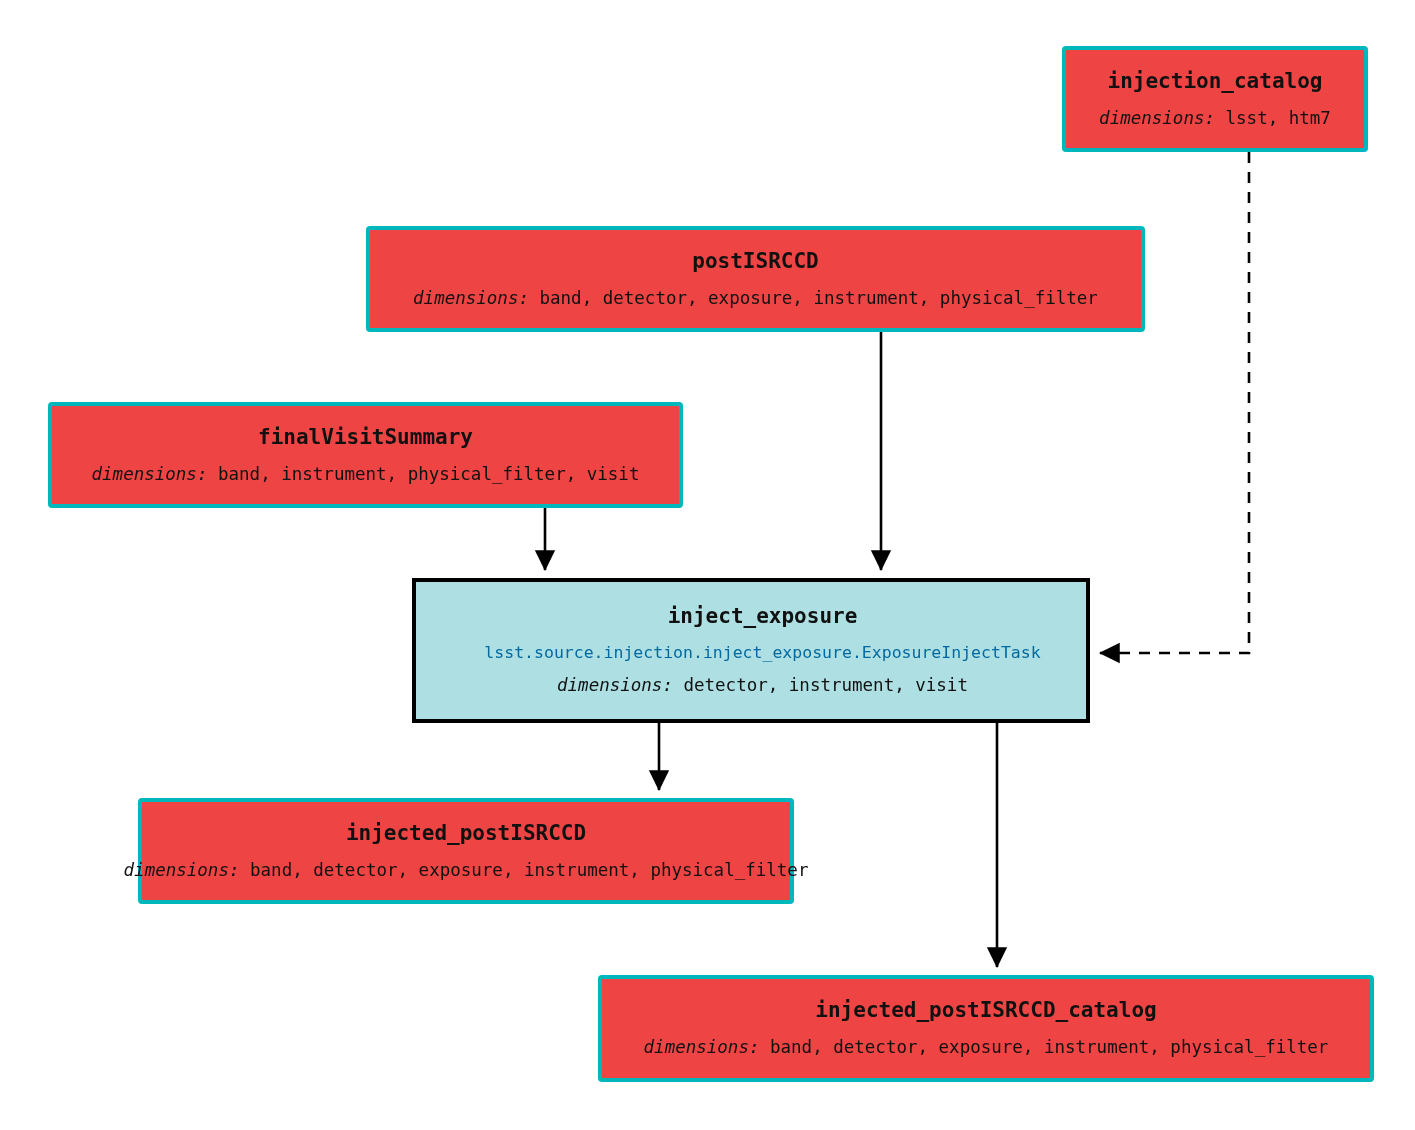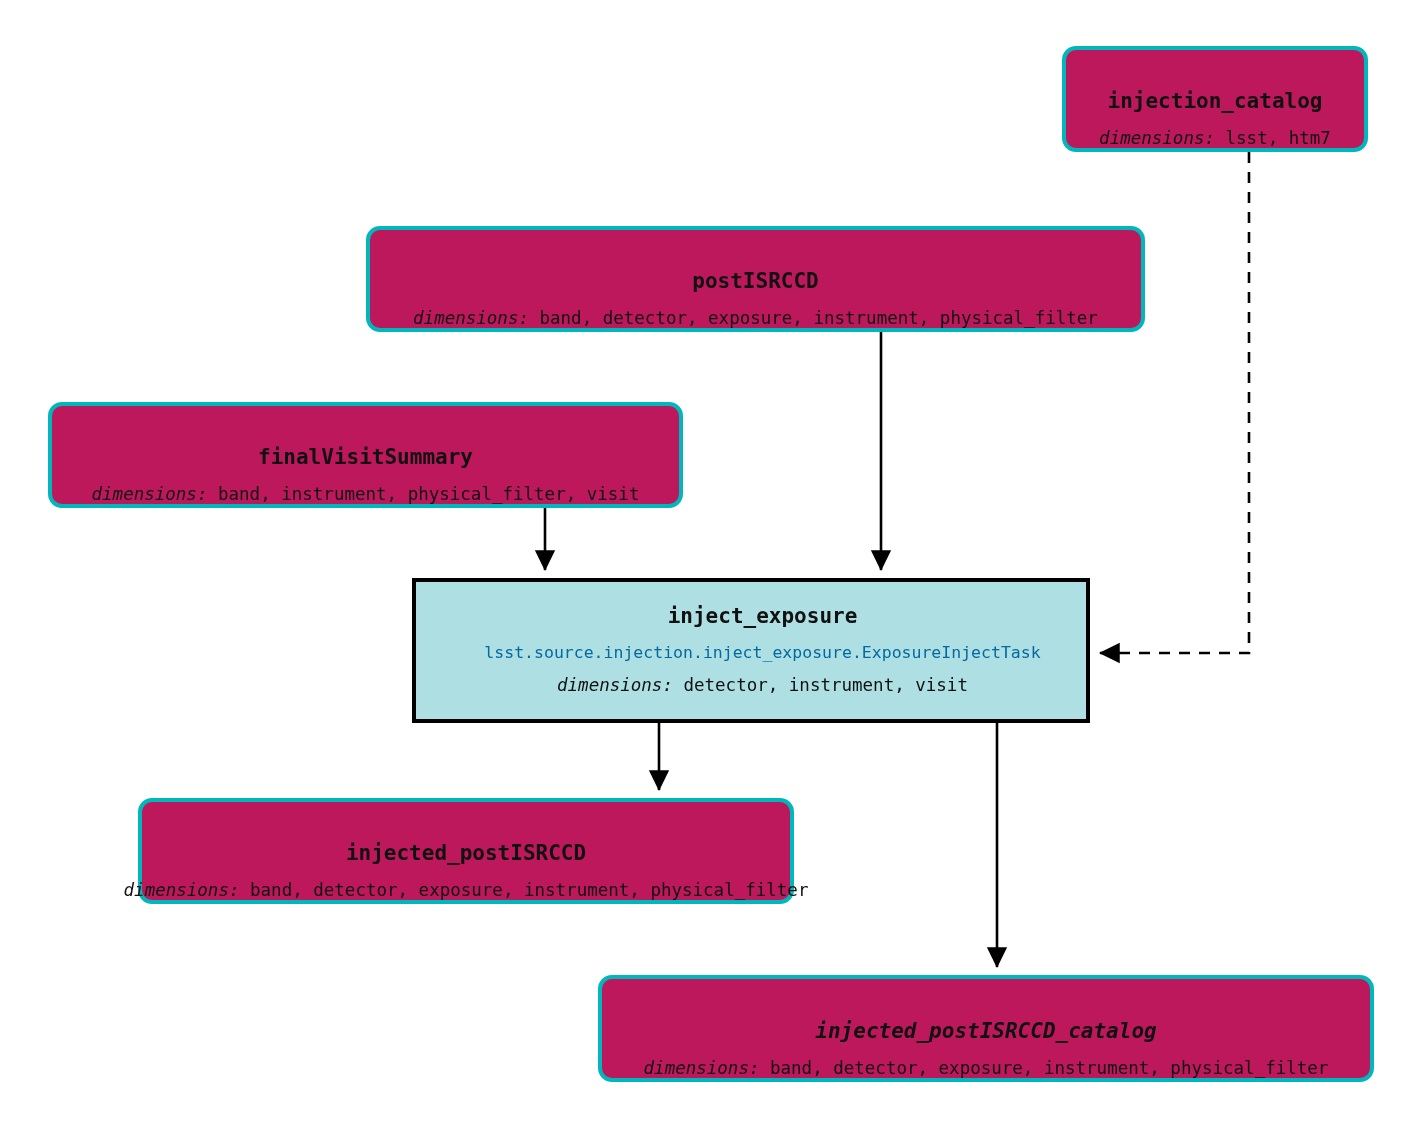--- a/index.html
+++ b/index.html
@@ -29,24 +29,23 @@
   }
   .node {
     position: absolute;
     box-sizing: border-box;
     display: flex;
     flex-direction: column;
     align-items: center;
     justify-content: center;
   }
   .node-dataset {
-    background: #be185d;
+    background: #ef4444;
     border: 4px solid #00b8bc;
-    border-radius: 14px;
-    justify-content: flex-end;
+    border-radius: 4px;
   }
   .node-task {
     background: #addfe3;
     border: 4px solid #000000;
     border-radius: 0;
   }
   .node-title {
     font-family: "DejaVu Sans Mono", monospace;
     font-weight: bold;
     font-size: 21px;
@@ -81,21 +80,21 @@
   #node-postISRCCD        { left: 366px;  top: 226px; width: 779px;  height: 106px; }
   #node-finalVisitSummary { left: 48px;   top: 402px; width: 635px;  height: 106px; }
   #node-inject_exposure   { left: 412px;  top: 578px; width: 678px;  height: 145px; padding-left: 23px; }
   #node-injected_postISRCCD { left: 138px; top: 798px; width: 656px; height: 106px; }
   #node-injected_postISRCCD_catalog { left: 598px; top: 975px; width: 776px; height: 107px; }
 
   #node-injection_catalog .node-title { margin-bottom: 16px; }
   #node-postISRCCD .node-title { margin-bottom: 16px; }
   #node-finalVisitSummary .node-title { margin-bottom: 16px; }
   #node-injected_postISRCCD .node-title { margin-bottom: 16px; }
-  #node-injected_postISRCCD_catalog .node-title { margin-bottom: 16px; font-style: italic; }
+  #node-injected_postISRCCD_catalog .node-title { margin-bottom: 16px; }
   #node-inject_exposure .node-title { margin-bottom: 16px; }
   #node-inject_exposure .node-sub { margin-bottom: 14px; }
 </style>
 </head>
 <body>
 
 <div id="canvas">
 
   <svg id="edges" viewBox="0 0 1415 1130">
     <defs>

